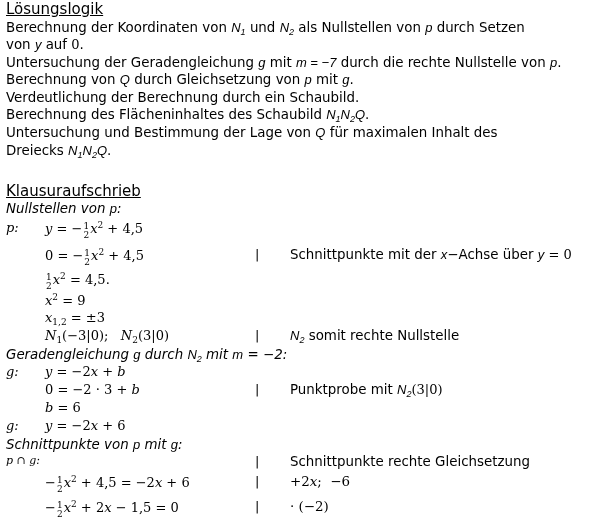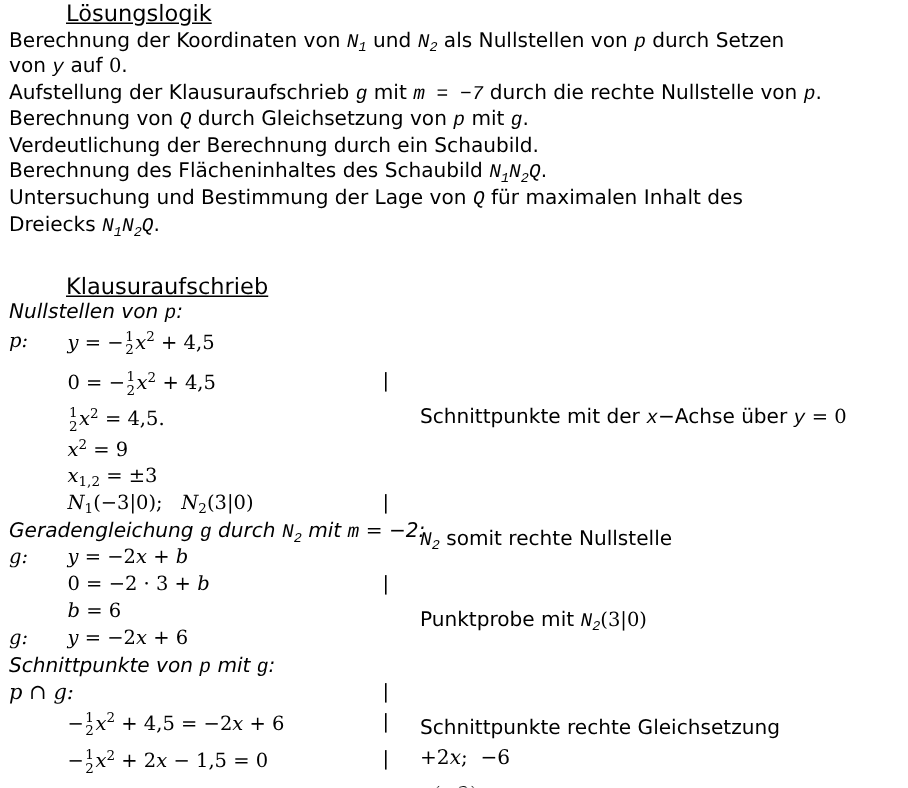--- a/index.html
+++ b/index.html
@@ -1,47 +1,47 @@
 <!DOCTYPE html>
 <html><head>
 <meta charset="utf-8">
 <style>
   html, body { margin: 0; padding: 0; background: #ffffff; }
   body {
     width: 605px; height: 525px; overflow: hidden; position: relative;
     font-family: "DejaVu Sans", sans-serif; font-size: 13.4px; color: #000;
   }
   .line { position: absolute; left: 6px; white-space: nowrap; line-height: 17px; }
-  .heading { text-decoration: underline; font-size: 15px; margin-left: 38px; }
+  .heading { text-decoration: underline; font-size: 15px; }
   .sub { font-style: italic; }
-  .m { font-family: Liberation Mono, monospace; font-style: italic; font-size: 13px; }
+  .m { font-family: Liberation Sans, sans-serif; font-style: italic; font-size: 13px; }
   .mn { font-family: "DejaVu Serif", serif; font-style: normal; font-size: 13px; }
   sub { font-size: 9px; vertical-align: -3px; }
   sup { font-size: 9px; vertical-align: 5px; }
   .frac { display: inline-block; vertical-align: middle; text-align: center; font-family: "DejaVu Serif", serif; font-size: 9px; line-height: 9px; margin: 0 1px; position: relative; top: 1px; }
   .frac span { display: block; }
   .row { position: absolute; left: 0; height: 18px; white-space: nowrap; }
   .lbl { position: absolute; left: 6px; font-family: "DejaVu Serif", serif; font-style: italic; font-size: 13px; }
   .eq  { position: absolute; left: 45px; font-family: "DejaVu Serif", serif; font-size: 13px; }
   .bar { position: absolute; left: 255px; font-size: 13px; }
-  .cm  { position: absolute; left: 280px; font-size: 13.4px; margin-top: 24px; }
+  .cm  { position: absolute; left: 290px; font-size: 13.4px; }
 </style>
 </head>
 <body>
 
 <div class="line heading" style="top:1px">Lösungslogik</div>
 
 <div class="line" style="top:19px">
   <span>Berechnung der Koordinaten von </span><span class="m">N<sub>1</sub></span><span> und </span><span class="m">N<sub>2</sub></span><span> als Nullstellen von </span><span class="m">p</span><span> durch Setzen</span>
 </div>
 <div class="line" style="top:36px">
   <span>von </span><span class="m">y</span><span> auf </span><span class="mn">0</span><span>.</span>
 </div>
 <div class="line" style="top:54px">
-  <span>Aufstellung der Klausuraufschrieb </span><span class="m">g</span><span> mit </span><span class="m">m = −7</span><span> durch die rechte Nullstelle von </span><span class="m">p</span><span>.</span>
+  <span>Untersuchung der Geradengleichung </span><span class="m">g</span><span> mit </span><span class="m">m = −7</span><span> durch die rechte Nullstelle von </span><span class="m">p</span><span>.</span>
 </div>
 <div class="line" style="top:71px">
   <span>Berechnung von </span><span class="m">Q</span><span> durch Gleichsetzung von </span><span class="m">p</span><span> mit </span><span class="m">g</span><span>.</span>
 </div>
 <div class="line" style="top:89px">Verdeutlichung der Berechnung durch ein Schaubild.</div>
 <div class="line" style="top:106px">
   <span>Berechnung des Flächeninhaltes des Schaubild </span><span class="m">N<sub>1</sub>N<sub>2</sub>Q</span><span>.</span>
 </div>
 <div class="line" style="top:124px">
   <span>Untersuchung und Bestimmung der Lage von </span><span class="m">Q</span><span> für maximalen Inhalt des</span>
@@ -93,21 +93,21 @@
   <span class="eq"><i>b</i> = 6</span>
 </div>
 <div class="row" style="top:418px">
   <span class="lbl">g:</span>
   <span class="eq"><i>y</i> = −2<i>x</i> + 6</span>
 </div>
 
 <div class="line sub" style="top:436px">Schnittpunkte von <span class="m">p</span> mit <span class="m">g</span>:</div>
 
 <div class="row" style="top:454px">
-  <span class="lbl" style="font-size:14px">p ∩ g:</span>
+  <span class="lbl" style="font-size:11px">p ∩ g:</span>
   <span class="bar">|</span>
   <span class="cm">Schnittpunkte rechte Gleichsetzung</span>
 </div>
 <div class="row" style="top:474px">
   <span class="eq">−<span class="frac"><span>1</span><span>2</span></span><i>x</i><sup>2</sup> + 4,5 = −2<i>x</i> + 6</span>
   <span class="bar">|</span>
   <span class="cm mn">+2<i>x</i>;&nbsp; −6</span>
 </div>
 <div class="row" style="top:499px">
   <span class="eq">−<span class="frac"><span>1</span><span>2</span></span><i>x</i><sup>2</sup> + 2<i>x</i> − 1,5 = 0</span>

